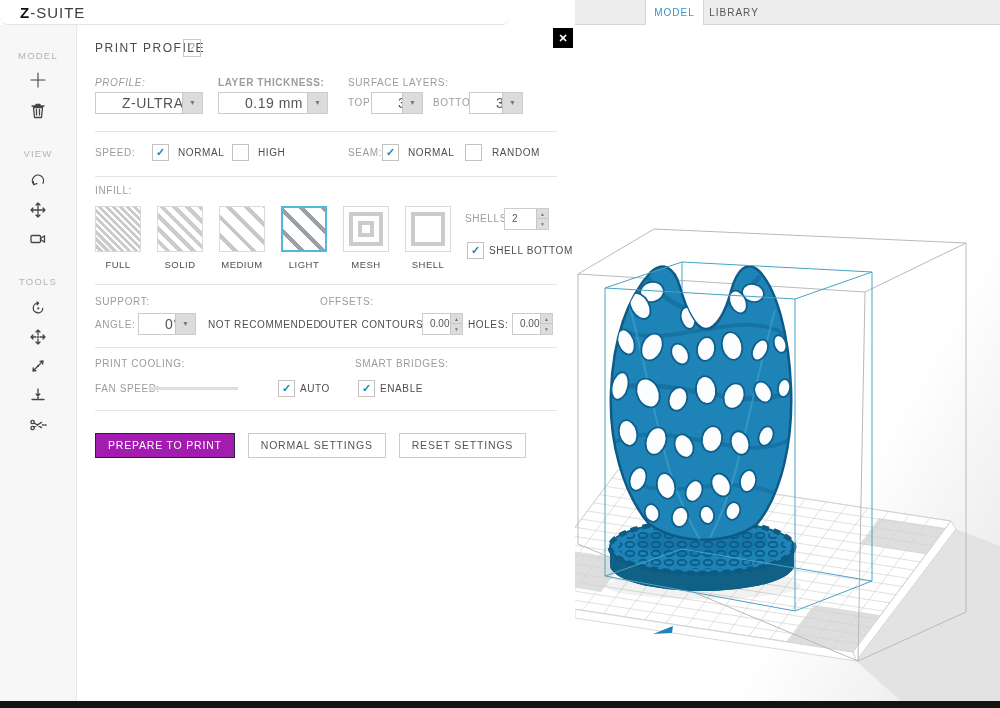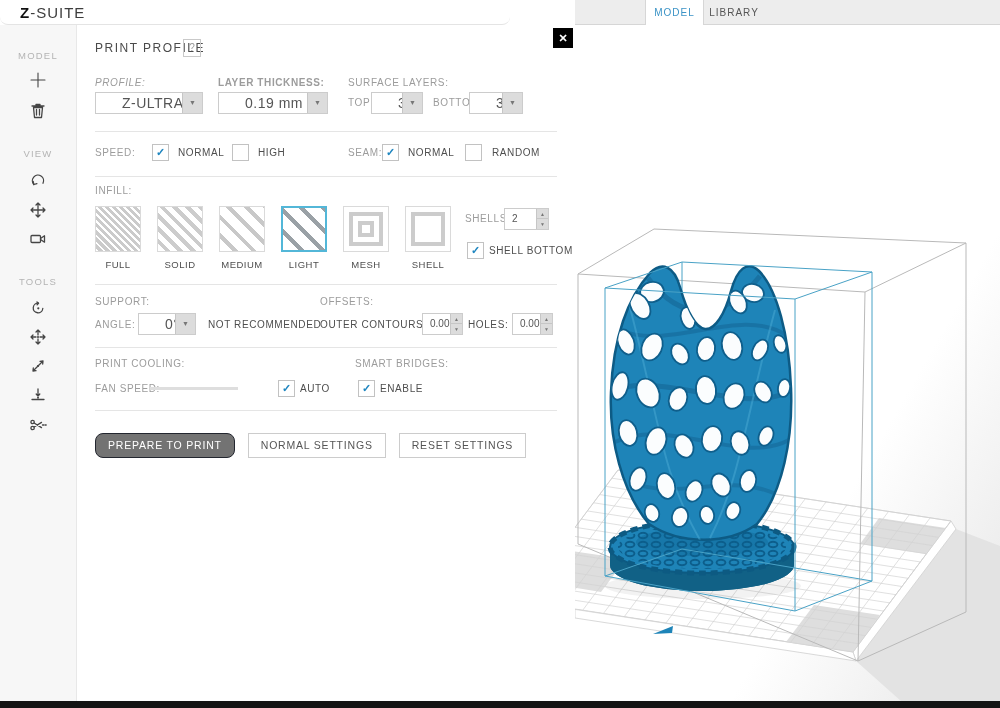--- a/index.html
+++ b/index.html
@@ -59,21 +59,21 @@
   .sw-mesh::before{content:"";position:absolute;inset:5px;border:4px solid #ccc;}
   .sw-mesh::after{content:"";position:absolute;inset:14px;border:4px solid #ccc;}
   .sw-shell::before{content:"";position:absolute;inset:5px;border:4px solid #ccc;}
   .sw-label{margin-top:7px;font-size:9.5px;color:#4e4e4e;letter-spacing:.5px;white-space:nowrap;}
 
   .track{position:absolute;width:88px;height:3px;background:#dedede;}
 
   .btn-row{position:absolute;left:18px;top:408px;display:flex;gap:13px;}
   .pbtn{height:23px;line-height:23px;padding:0 12px;font-size:10.5px;letter-spacing:.8px;
         border:1px solid #ccc;background:#fff;color:#555;text-align:center;cursor:pointer;white-space:nowrap;}
-  .pbtn.primary{background:#737373;border-color:#23262f;color:#fff;border-radius:8px;}
+  .pbtn.primary{background:#a21caf;border-color:#23262f;color:#fff;}
 
   
   #viewport{left:575px;top:25px;width:425px;height:676px;}
   #bottombar{left:0;top:701px;width:1000px;height:7px;background:#141414;}
 </style>
 </head>
 <body>
 
 <div class="abs" id="topbar-left">
   <div class="abs" id="logo"><b>Z</b><span>-SUITE</span></div>

